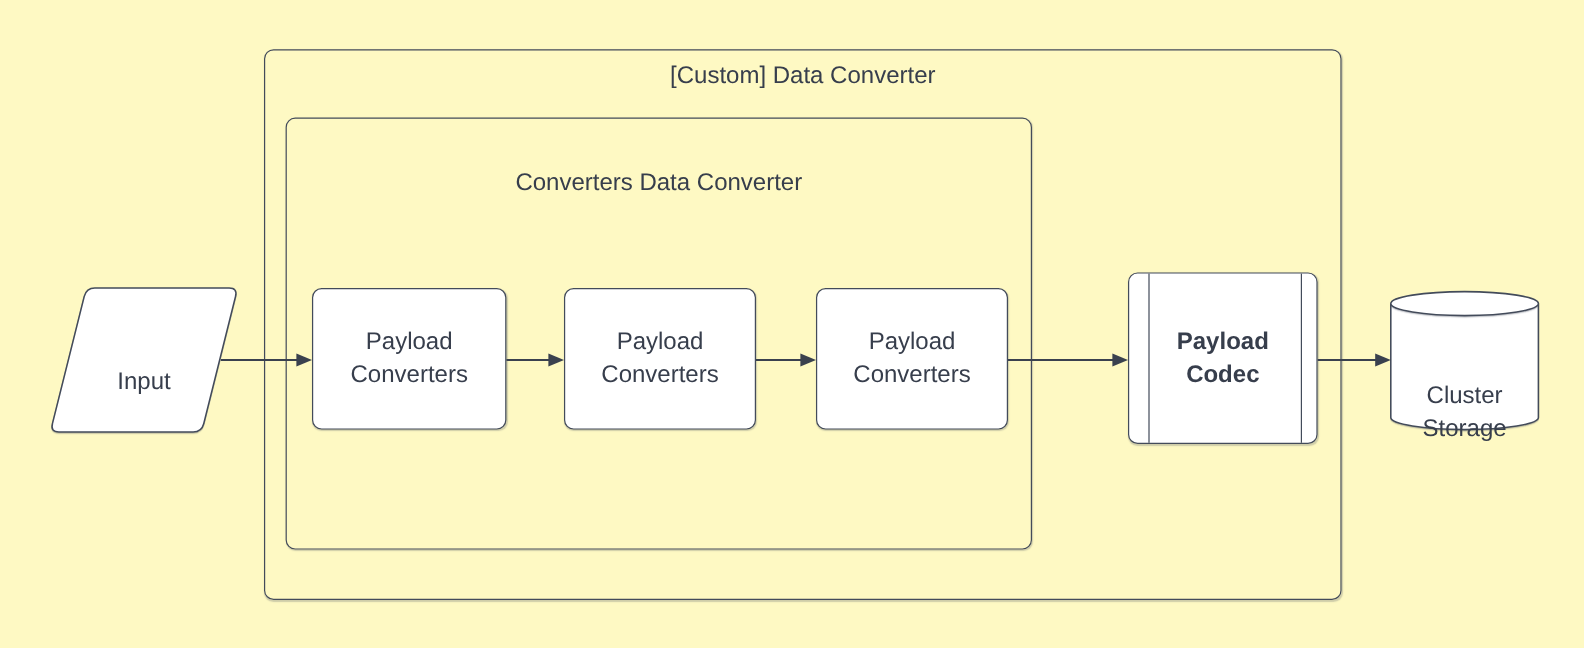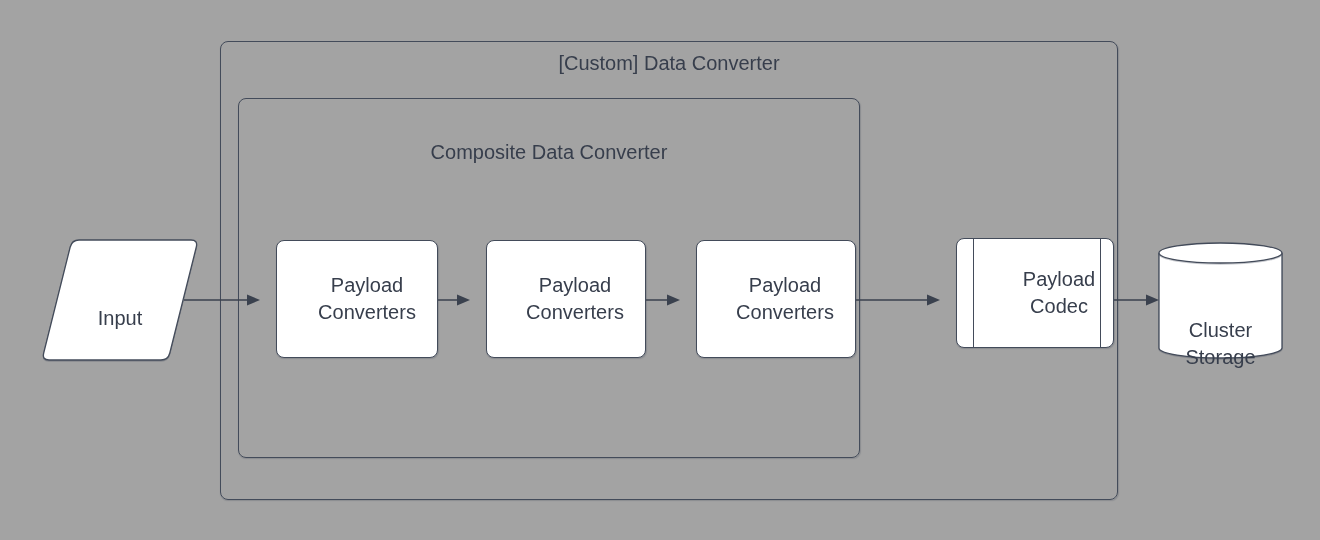--- a/index.html
+++ b/index.html
@@ -4,21 +4,21 @@
 <style>
   html, body {
     margin: 0;
     padding: 0;
     background: #ffffff;
   }
   #canvas {
     position: relative;
     width: 1320px;
     height: 540px;
-    background: #a3a3a3;
+    background: #fef9c3;
     font-family: "Liberation Sans", sans-serif;
     color: #373e4c;
     overflow: hidden;
   }
   .container-box {
     position: absolute;
     border: 1px solid #434b5a;
     border-radius: 8px;
     background: transparent;
     box-shadow: 0.5px 1px 1px rgba(68, 77, 92, 0.25);
@@ -34,22 +34,21 @@
   }
   .node-box {
     position: absolute;
     border: 1px solid #434b5a;
     border-radius: 8px;
     background: #ffffff;
     box-shadow: 0.5px 1px 1px rgba(68, 77, 92, 0.25);
     box-sizing: border-box;
     display: flex;
     align-items: center;
-    justify-content: flex-end;
-    margin-left: 16px;
+    justify-content: center;
   }
   .node-label {
     font-size: 20px;
     line-height: 27px;
     text-align: center;
     color: #373e4c;
   }
   .codec-bar {
     position: absolute;
     top: 0;
@@ -90,21 +89,21 @@
 </style>
 </head>
 <body>
 
 <div id="canvas">
 
   <div class="container-box" style="left:220px; top:41px; width:898px; height:459px;"></div>
   <div class="container-title" style="left:220px; top:51px; width:898px;">[Custom] Data Converter</div>
 
   <div class="container-box" style="left:238px; top:98px; width:622px; height:360px;"></div>
-  <div class="container-title" style="left:238px; top:140px; width:622px;">Composite Data Converter</div>
+  <div class="container-title" style="left:238px; top:140px; width:622px;">Converters Data Converter</div>
 
   <svg class="svg-layer" viewBox="0 0 1320 540">
 
     <path class="shape-outline" d="M 79,240 L 191,240 Q 198,240 196.3,247 L 169.8,353 Q 168,360 161,360 L 49,360 Q 42,360 43.7,353 L 70.2,247 Q 72,240 79,240 Z"></path>
 
     <path class="shape-outline" d="M 1159,253 L 1159,348 A 61.5,10 0 0 0 1282,348 L 1282,253"></path>
     <ellipse class="shape-outline" cx="1220.5" cy="253" rx="61.5" ry="10"></ellipse>
 
     <g>
       <line class="edge-line" x1="184" y1="300" x2="248" y2="300"></line>
@@ -141,21 +140,21 @@
   </div>
 
   <div class="node-box" style="left:470px; top:240px; width:160px; height:118px;">
     <span class="node-label" style="width:140px;">Payload Converters</span>
   </div>
 
   <div class="node-box" style="left:680px; top:240px; width:160px; height:118px;">
     <span class="node-label" style="width:140px;">Payload Converters</span>
   </div>
 
-  <div class="node-box" style="left:940px; top:238px; width:158px; height:110px;">
+  <div class="node-box" style="left:940px; top:227px; width:158px; height:143px;font-weight:bold;">
     <div class="codec-bar" style="left:16px;"></div>
     <div class="codec-bar" style="right:12px;"></div>
     <span class="node-label" style="width:108px;">Payload Codec</span>
   </div>
 
   <div class="float-label" style="left:1159px; top:278px; width:123px; height:96px;">
     <span class="node-label" style="width:100px;">Cluster Storage</span>
   </div>
 
 </div>

